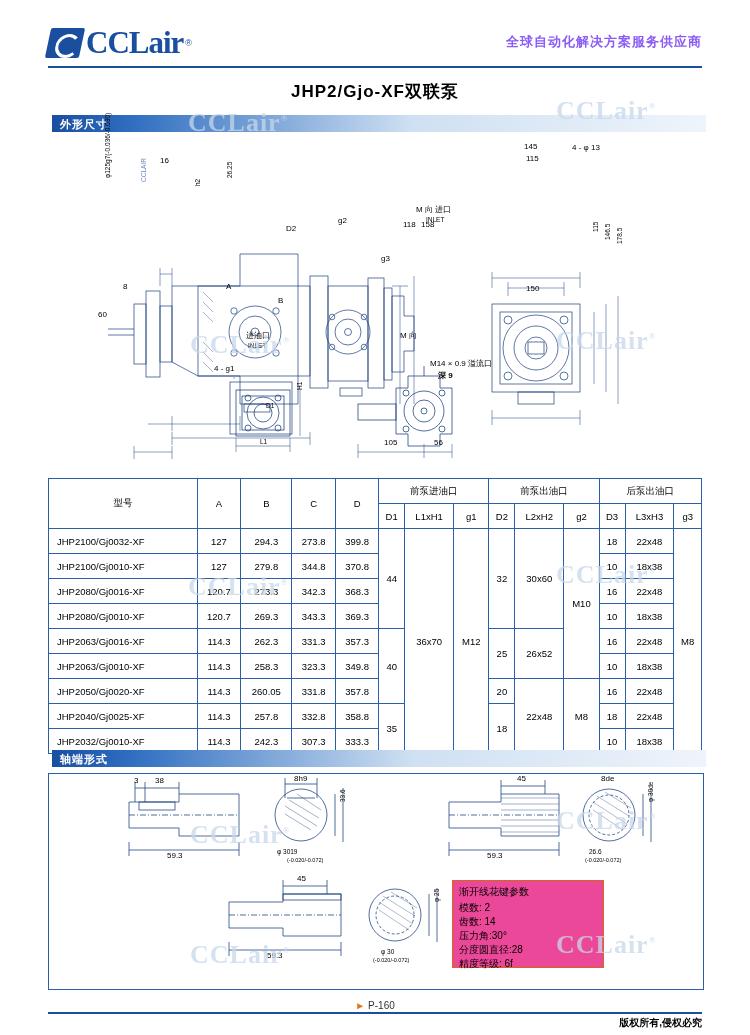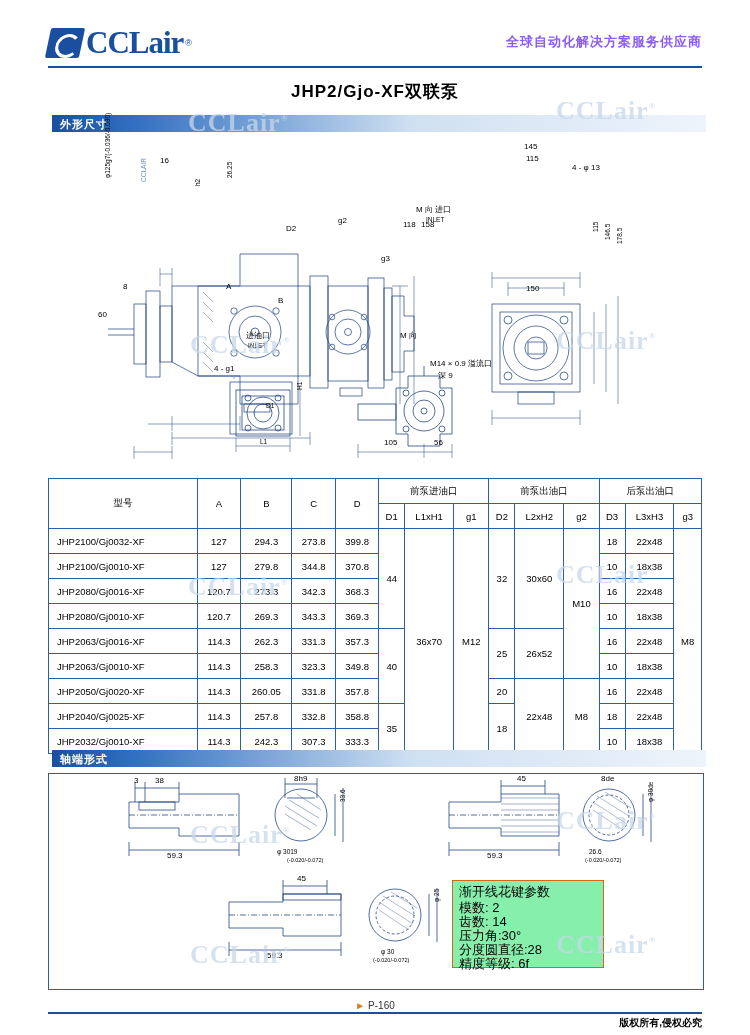--- a/index.html
+++ b/index.html
@@ -94,22 +94,22 @@
   table.spec .grp{font-size:9.5px;}
 
   
   .shaft-box{
     position:absolute;left:48px;top:773px;width:654px;height:215px;
     border:1px solid #2a5fa8;background:#fff;
   }
   .spline-box{
     position:absolute;left:452px;top:880px;width:152px;height:88px;
     border:1px solid #d06a1a;
-    font-size:13px;line-height:14px;padding:4px 6px;
-    box-sizing:border-box;color:#000;background:#86efac;
+    font-size:10px;line-height:14px;padding:4px 6px;
+    box-sizing:border-box;color:#000;background:#ec4899;
   }
   .spline-box .t{font-weight:normal;margin-bottom:2px;}
 
   
   .footer-rule{
     position:absolute;left:48px;top:1012px;width:654px;height:1.5px;background:#1a4fa0;
   }
   .page-num{
     position:absolute;left:0;top:1000px;width:750px;text-align:center;
     font-size:10px;color:#333;
@@ -452,35 +452,35 @@
     <div class="lbl-s" style="position:absolute;left:178px;top:42px;transform:rotate(-90deg);transform-origin:left top;">26.25</div>
     <div class="lbl-s" style="position:absolute;left:146px;top:50px;transform:rotate(-90deg);transform-origin:left top;">h2</div>
     <div class="lbl-s" style="position:absolute;left:56px;top:42px;transform:rotate(-90deg);transform-origin:left top;">φ125g7(-0.036/-0.090)</div>
     <div class="lbl-s" style="position:absolute;left:92px;top:46px;transform:rotate(-90deg);transform-origin:left top;color:#6b8fc0;">CCLAIR</div>
 
     <div class="lbl" style="position:absolute;left:368px;top:68px;">M 向 进口</div>
     <div class="lbl-s" style="position:absolute;left:378px;top:80px;">INLET</div>
 
     <div class="lbl" style="position:absolute;left:476px;top:6px;">145</div>
     <div class="lbl" style="position:absolute;left:478px;top:18px;">115</div>
-    <div class="lbl" style="position:absolute;left:524px;top:27px;">4 - φ 13</div>
+    <div class="lbl" style="position:absolute;left:524px;top:7px;">4 - φ 13</div>
     <div class="lbl" style="position:absolute;left:478px;top:148px;">150</div>
     <div class="lbl-s" style="position:absolute;left:544px;top:96px;transform:rotate(-90deg);transform-origin:left top;">115</div>
     <div class="lbl-s" style="position:absolute;left:556px;top:104px;transform:rotate(-90deg);transform-origin:left top;">146.5</div>
     <div class="lbl-s" style="position:absolute;left:568px;top:108px;transform:rotate(-90deg);transform-origin:left top;">178.5</div>
 
     <div class="lbl" style="position:absolute;left:198px;top:194px;">进油口</div>
     <div class="lbl-s" style="position:absolute;left:200px;top:206px;">INLET</div>
     <div class="lbl" style="position:absolute;left:352px;top:194px;">M 向</div>
     <div class="lbl" style="position:absolute;left:166px;top:228px;">4 - g1</div>
     <div class="lbl-s" style="position:absolute;left:218px;top:266px;">D1</div>
     <div class="lbl-s" style="position:absolute;left:248px;top:254px;transform:rotate(-90deg);transform-origin:left top;">H1</div>
     <div class="lbl-s" style="position:absolute;left:212px;top:302px;">L1</div>
     <div class="lbl" style="position:absolute;left:382px;top:222px;">M14 × 0.9 溢流口</div>
-    <div class="lbl" style="position:absolute;left:390px;top:234px;">深 9</div>
+    <div class="lbl" style="position:absolute;left:390px;top:234px;font-weight:bold;">深 9</div>
     <div class="lbl" style="position:absolute;left:336px;top:302px;">105</div>
     <div class="lbl" style="position:absolute;left:386px;top:302px;">56</div>
   </div>
 
   <table class="spec">
     <thead>
       <tr>
         <th rowspan="2">型号</th>
         <th rowspan="2">A</th>
         <th rowspan="2">B</th>

